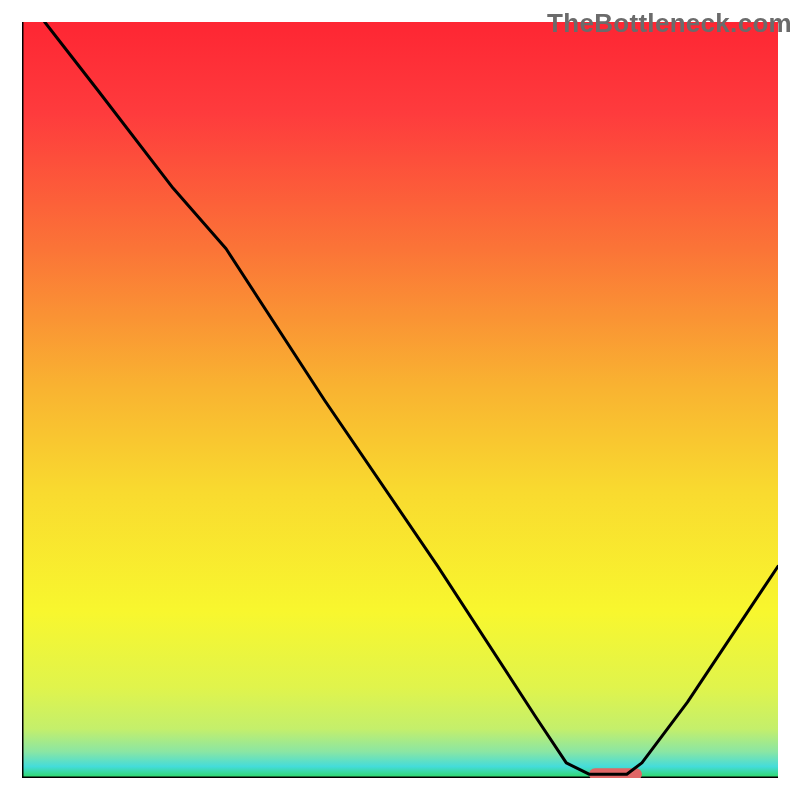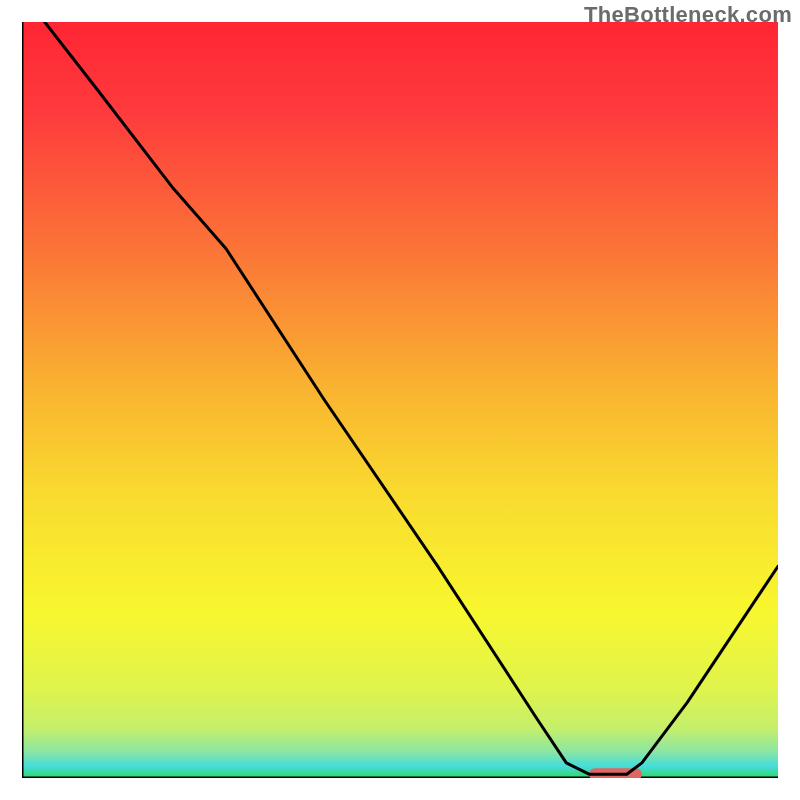--- a/index.html
+++ b/index.html
@@ -10,23 +10,23 @@
     background: #ffffff;
     font-family: Arial, sans-serif;
   }
   .container {
     position: relative;
     width: 800px;
     height: 800px;
   }
   .watermark {
     position: absolute;
-    top: 2px;
+    top: 8px;
     right: 8px;
-    font-size: 22px;
+    font-size: 26px;
     font-weight: bold;
     color: #6b6b6b;
     letter-spacing: 0.3px;
     z-index: 10;
   }
   .plot-area {
     position: absolute;
     left: 22px;
     top: 22px;
     width: 756px;

